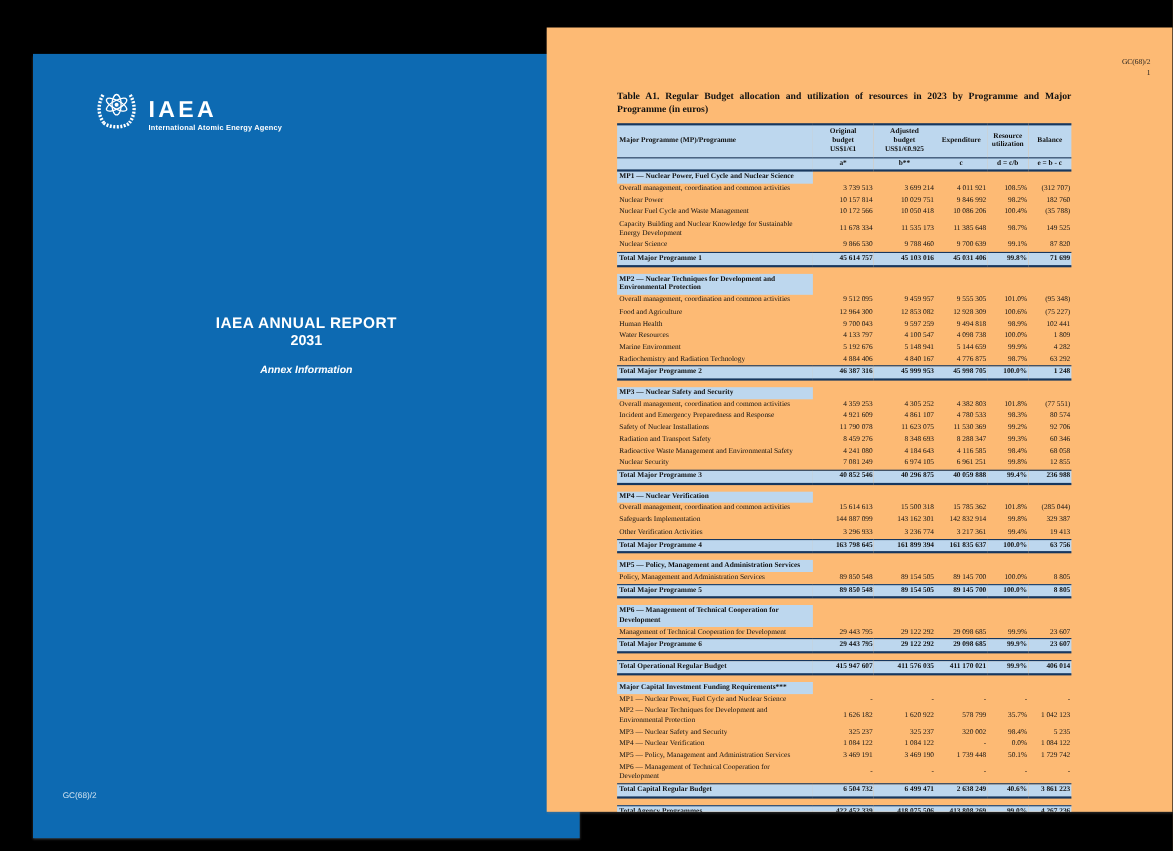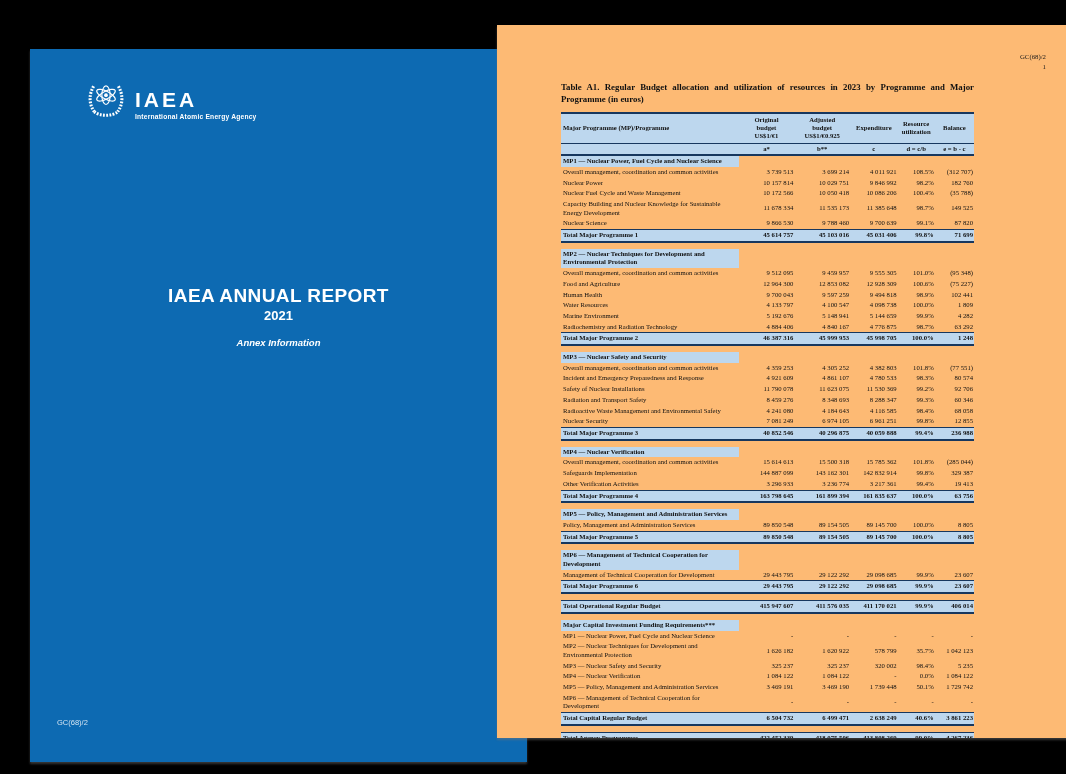--- a/index.html
+++ b/index.html
@@ -14,21 +14,21 @@
   }
   .logo-row { position:absolute; left:54px; top:28px; display:flex; align-items:flex-start; color:#fff; }
   .emblem { width:44px; height:46px; margin-right:7px; }
   .wordmark-block { padding-top:12px; font-family:"Liberation Sans","DejaVu Sans",sans-serif; }
   .wordmark { font-weight:bold; font-size:21px; letter-spacing:3px; line-height:1; }
   .agency   { font-weight:bold; font-size:6.7px; letter-spacing:.2px; margin-top:3px; }
   .cover-title-block {
     position:absolute; left:0; top:236px; width:100%; text-align:center; color:#fff;
     font-family:"Liberation Sans","DejaVu Sans",sans-serif; font-weight:bold;
   }
-  .cover-l1 { font-size:19px; letter-spacing:.4px; }
+  .cover-l1 { font-size:14px; letter-spacing:.4px; }
   .cover-l2 { font-size:13px; margin-top:1px; }
   .cover-sub { font-size:9.5px; margin-top:14px;font-style:italic; }
   .cover-ref {
     position:absolute; left:27px; top:669px; color:rgba(255,255,255,.82);
     font-family:"Liberation Sans","DejaVu Sans",sans-serif; font-size:7.5px;
   }
   
   .doc {
     position:absolute; left:497px; top:25px; width:606px; height:713px;
     background:#fdba74; box-shadow:0 2px 2px rgba(120,120,120,.45); overflow:hidden;
@@ -68,21 +68,21 @@
           <path d="M15 49 C22 56 42 56 49 49"></path>
         </g>
       </svg>
       <div class="wordmark-block">
         <div class="wordmark">IAEA</div>
         <div class="agency">International Atomic Energy Agency</div>
       </div>
     </div>
     <div class="cover-title-block">
       <div class="cover-l1">IAEA ANNUAL REPORT</div>
-      <div class="cover-l2">2021</div>
+      <div class="cover-l2">2031</div>
       <div class="cover-sub">Annex Information</div>
     </div>
     <div class="cover-ref">GC(68)/2</div>
   </div>
 
   <div class="doc">
     <div class="doc-ref">
       <div>GC(68)/2</div>
       <div>1</div>
     </div>

